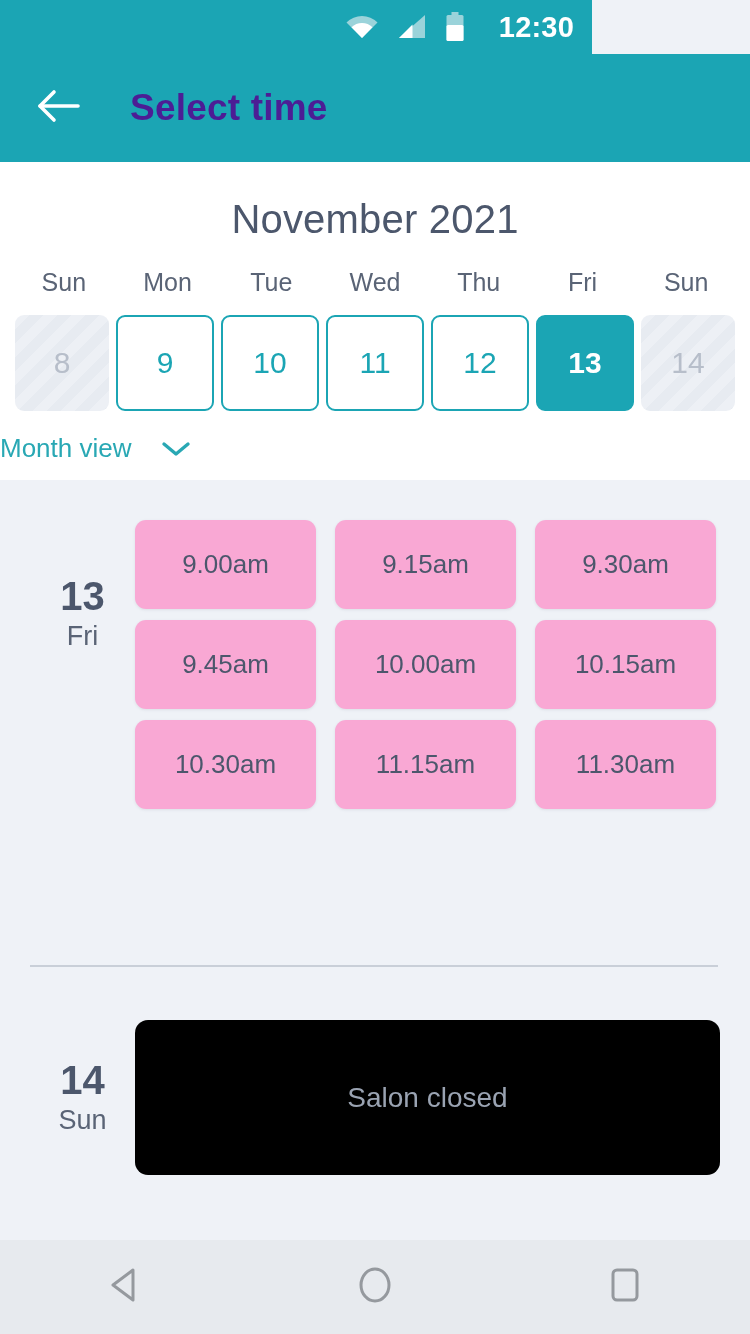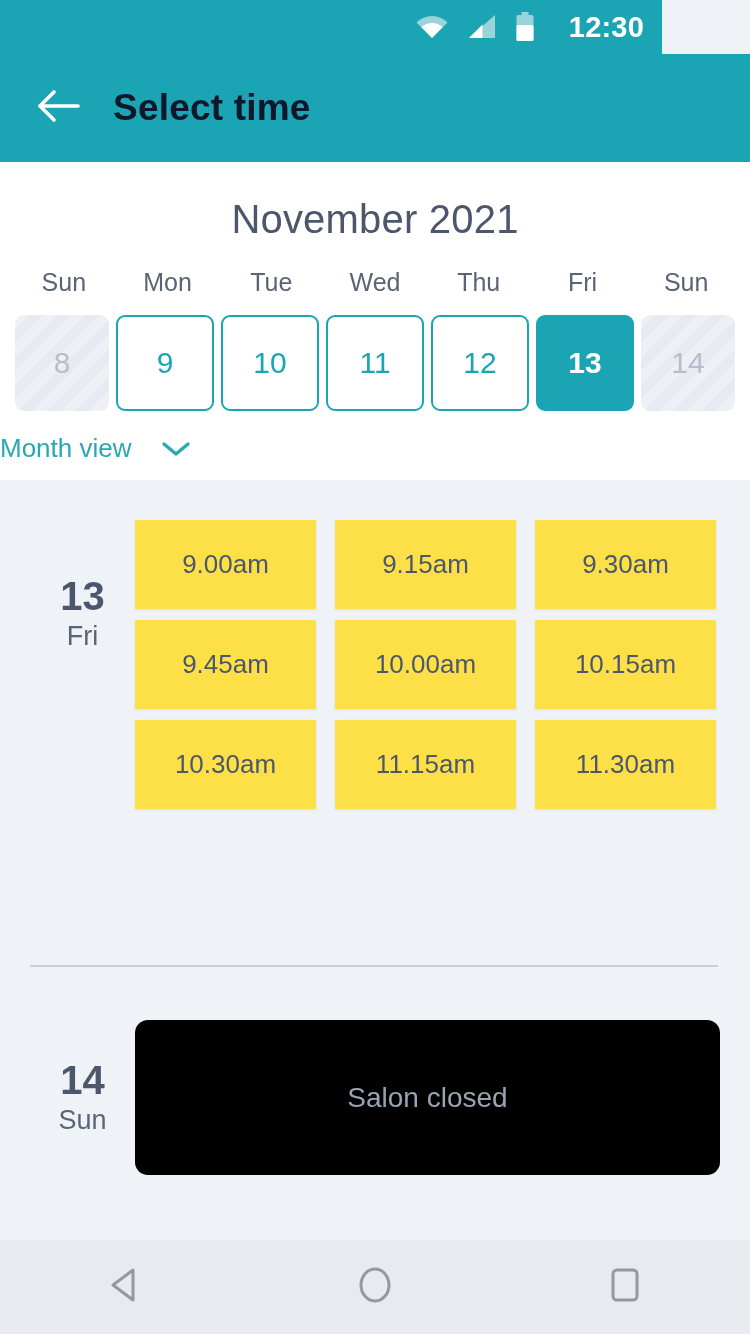--- a/index.html
+++ b/index.html
@@ -16,21 +16,21 @@
     position: relative;
     width: 750px;
     height: 1334px;
     background: #EFF2F7;
   }
 
   
   .status-bar {
     position: absolute;
     top: 0; left: 0;
-    width: 662px;
+    width: 592px;
     height: 54px;
     background: #1BA5B4;
     display: flex;
     align-items: center;
     justify-content: flex-end;
     padding-right: 18px;
   }
   .status-icons {
     display: flex;
     align-items: center;
@@ -59,24 +59,24 @@
   }
   .back-btn {
     width: 62px; height: 62px;
     margin-left: 28px;
     display: flex;
     align-items: center;
     justify-content: center;
     cursor: pointer;
   }
   .app-title {
-    color: #0f172a;
+    color: #4c1d95;
     font-size: 37px;
     font-weight: bold;
-    margin-left: 23px;
+    margin-left: 40px;
     letter-spacing: 0.2px;
   }
 
   
   .calendar-panel {
     position: absolute;
     top: 162px; left: 0;
     width: 750px;
     height: 318px;
     background: #FFFFFF;
@@ -196,22 +196,22 @@
   .slot-grid {
     flex: 1;
     display: flex;
     flex-wrap: wrap;
     gap: 11px 19px;
     align-content: flex-start;
   }
   .slot-chip {
     width: 181px;
     height: 89px;
-    background: #fde047;
-    border-radius: 1px;
+    background: #f9a8d4;
+    border-radius: 11px;
     display: flex;
     align-items: center;
     justify-content: center;
     font-size: 26px;
     color: #4C576C;
     box-shadow: 0 1px 3px rgba(90,100,120,0.13);
     cursor: pointer;
   }
 
   .divider {

